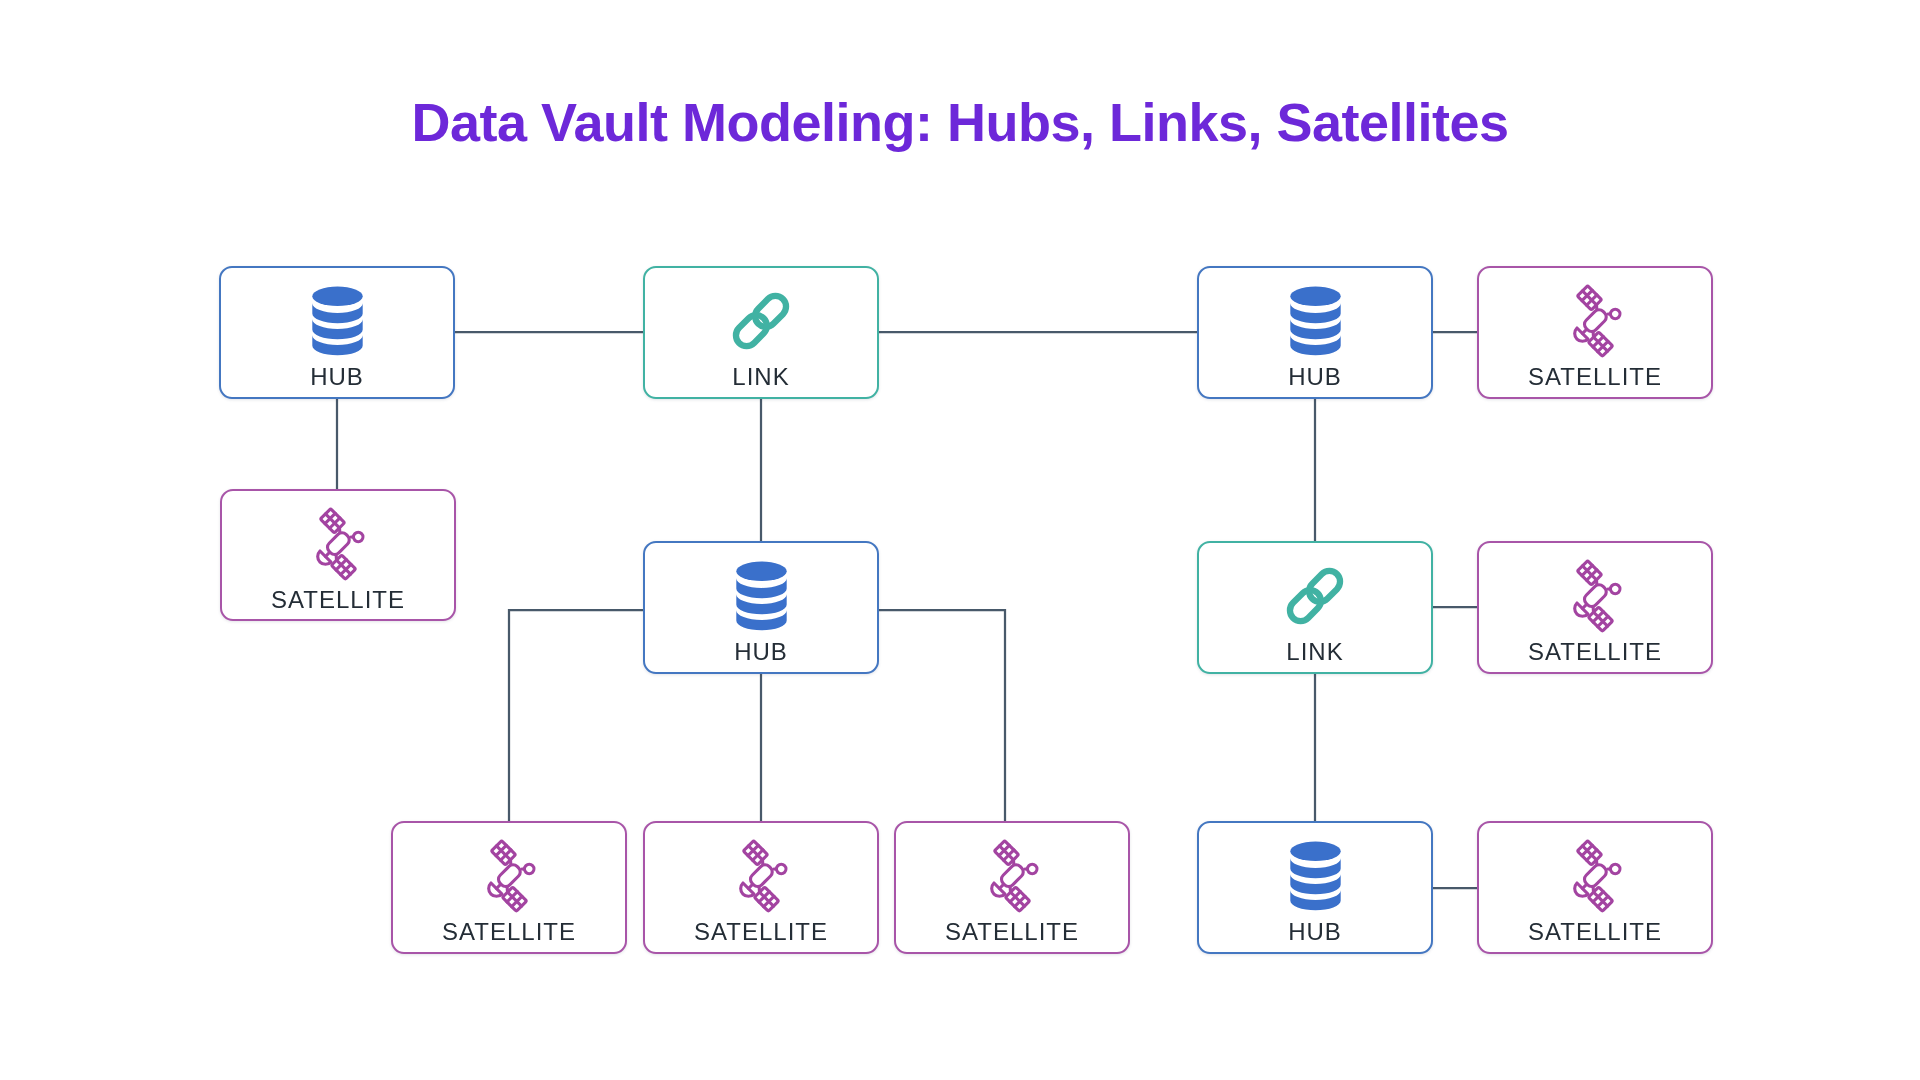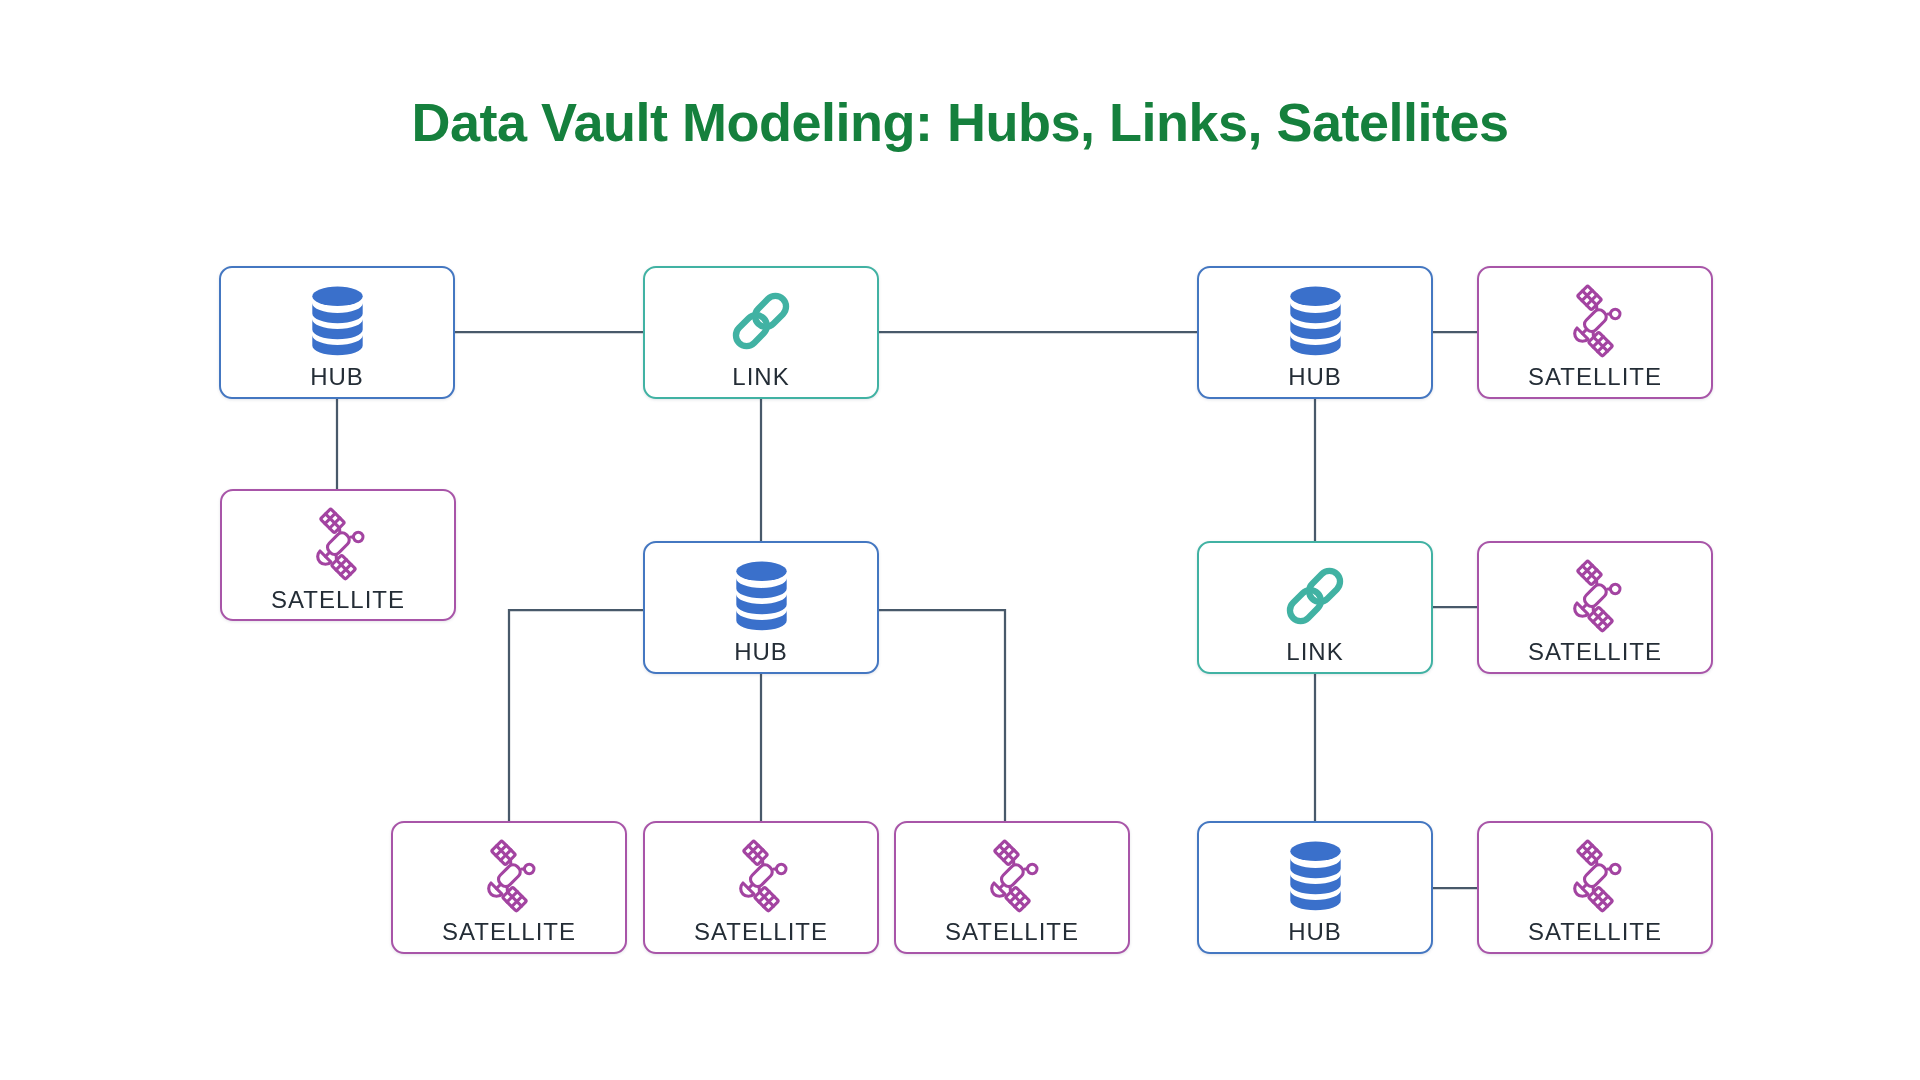--- a/index.html
+++ b/index.html
@@ -28,21 +28,21 @@
   .node-icon svg{display:block;}
   .node-label{
     margin-top:5px;font-size:24px;font-weight:500;letter-spacing:1px;
     line-height:28px;text-align:center;
   }
 </style>
 </head>
 <body style="background: rgb(255, 255, 255);">
 
 <div id="stage">
-  <div class="page-title" style="color: #15803d;">Data Vault Modeling: Hubs, Links, Satellites</div>
+  <div class="page-title" style="color: #6d28d9;">Data Vault Modeling: Hubs, Links, Satellites</div>
   <svg id="edge-layer" width="1920" height="1080" viewBox="0 0 1920 1080">
       <polyline points="455,332 643,332" fill="none" stroke="#48596a" stroke-width="2.25"></polyline>
       <polyline points="879,332 1197,332" fill="none" stroke="#48596a" stroke-width="2.25"></polyline>
       <polyline points="337,399 337,489" fill="none" stroke="#48596a" stroke-width="2.25"></polyline>
       <polyline points="761,399 761,541" fill="none" stroke="#48596a" stroke-width="2.25"></polyline>
       <polyline points="643,610 509,610 509,821" fill="none" stroke="#48596a" stroke-width="2.25"></polyline>
       <polyline points="761,674 761,821" fill="none" stroke="#48596a" stroke-width="2.25"></polyline>
       <polyline points="879,610 1005,610 1005,821" fill="none" stroke="#48596a" stroke-width="2.25"></polyline>
       <polyline points="1315,399 1315,541" fill="none" stroke="#48596a" stroke-width="2.25"></polyline>
       <polyline points="1433,332 1477,332" fill="none" stroke="#48596a" stroke-width="2.25"></polyline>

